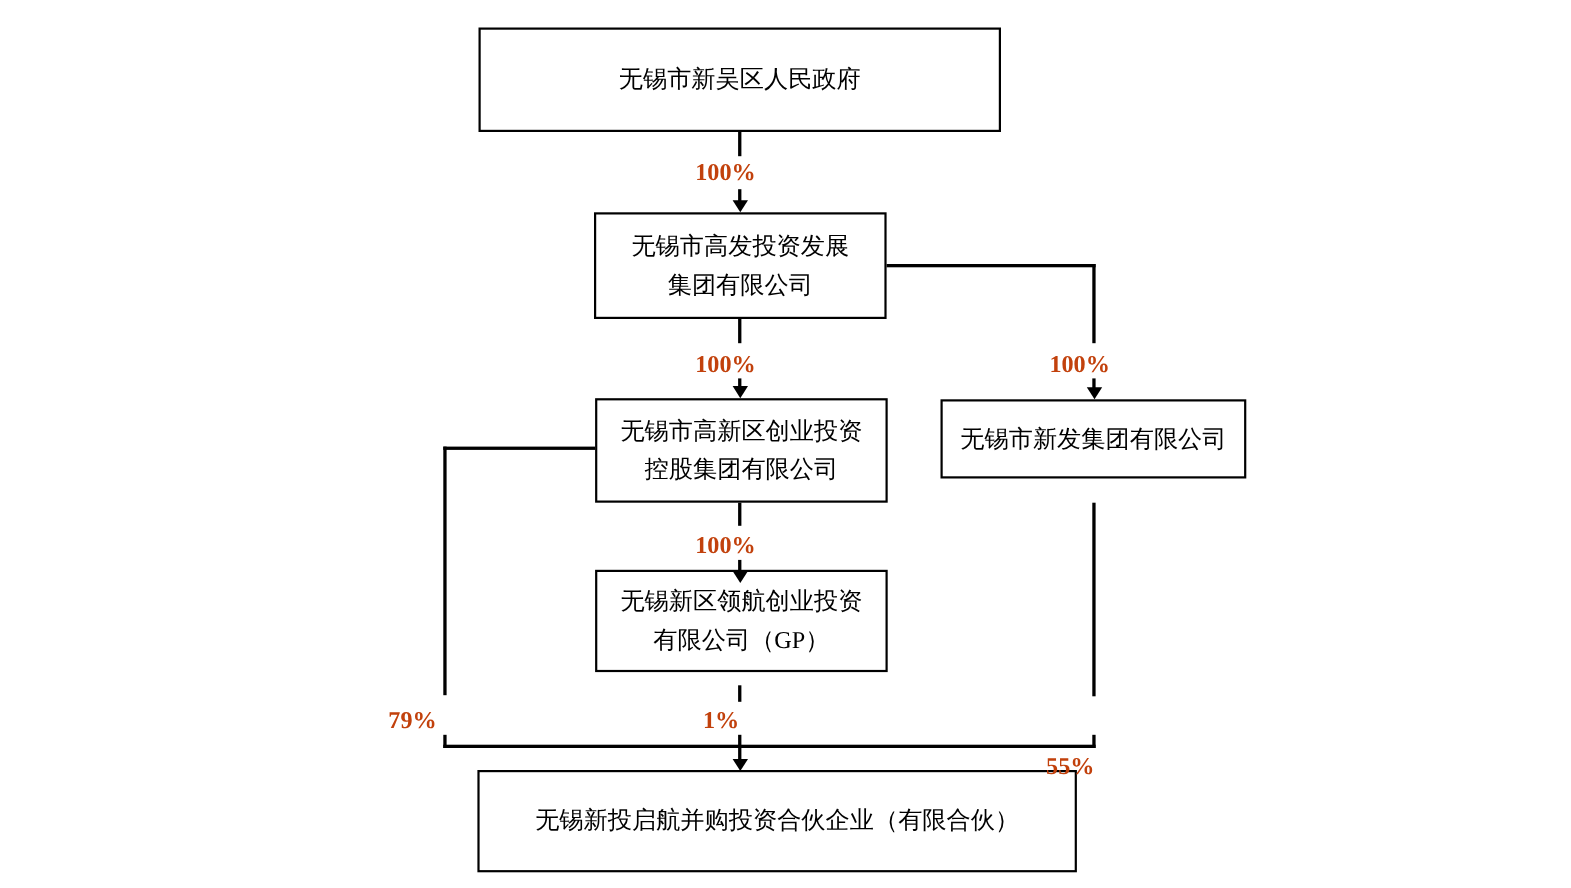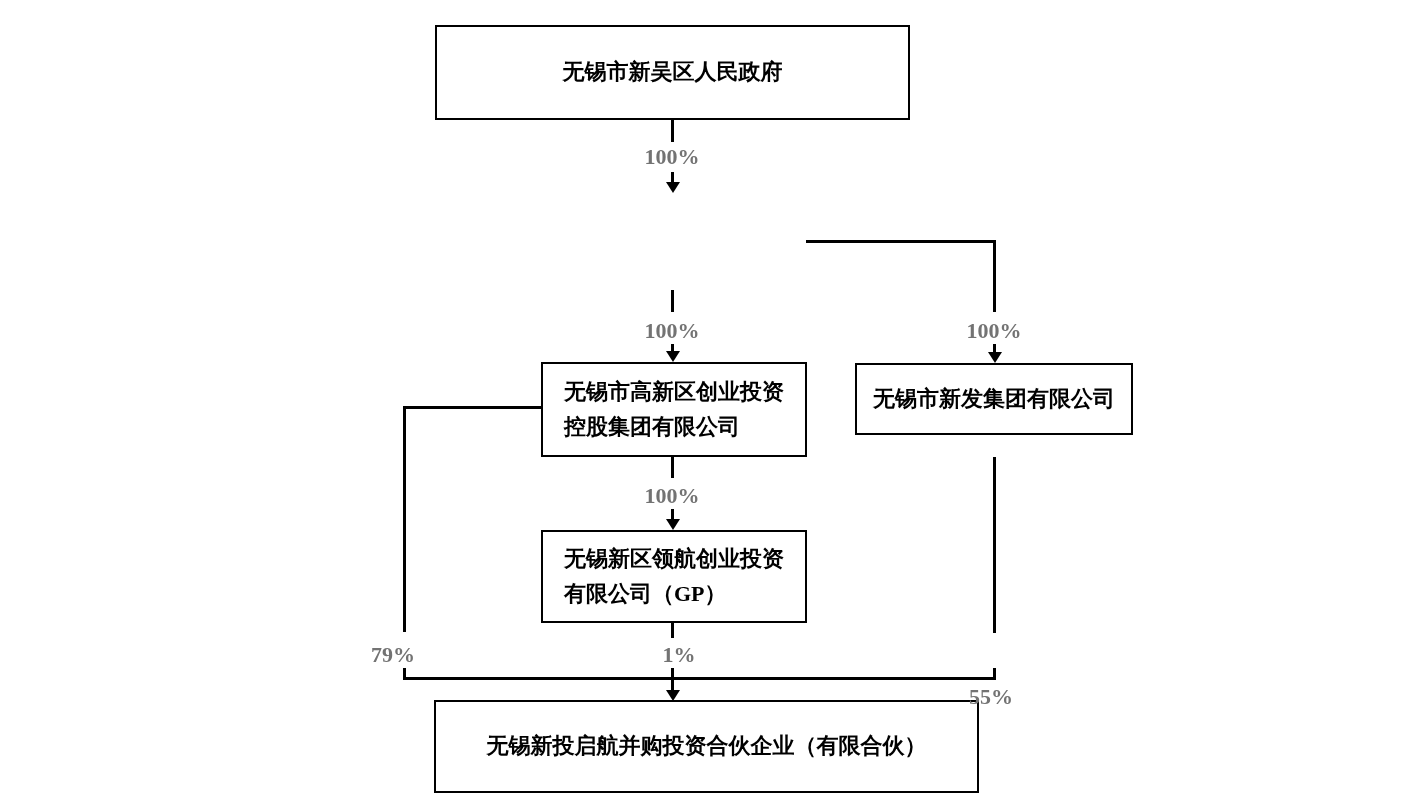--- a/index.html
+++ b/index.html
@@ -21,24 +21,23 @@
     border: 2px solid #000000;
     background: #ffffff;
     display: flex;
     align-items: center;
     justify-content: center;
     box-sizing: border-box;
   }
   .node-label {
     font-size: 22px;
     line-height: 1.55;
-    text-align: left;
+    text-align: center;
     white-space: pre-line;
     color: #000000;
-    font-weight: bold;
   }
   .vline {
     position: absolute;
     width: 3px;
     background: #000000;
   }
   .hline {
     position: absolute;
     height: 3px;
     background: #000000;
@@ -49,45 +48,48 @@
     height: 0;
     border-left: 7px solid transparent;
     border-right: 7px solid transparent;
     border-top: 11px solid #000000;
   }
   .pct {
     position: absolute;
     width: 80px;
     font-size: 22px;
     font-weight: bold;
-    text-align: center;
-    color: #737373;
+    color: #c2410c;
     font-family: "Liberation Serif", "DejaVu Serif", serif;
   }
 </style>
 </head>
 <body>
 
 <div class="canvas">
 
   <div class="node" style="left:435px; top:25px; width:475px; height:95px;">
     <span class="node-label">无锡市新吴区人民政府</span>
   </div>
 
+  <div class="node" style="left:540px; top:193px; width:266px; height:97px;">
+    <span class="node-label">无锡市高发投资发展
+集团有限公司</span>
+  </div>
 
   <div class="node" style="left:541px; top:362px; width:266px; height:95px;">
     <span class="node-label">无锡市高新区创业投资
 控股集团有限公司</span>
   </div>
 
   <div class="node" style="left:855px; top:363px; width:278px; height:72px;">
     <span class="node-label">无锡市新发集团有限公司</span>
   </div>
 
-  <div class="node" style="left:541px; top:530px; width:266px; height:93px;">
+  <div class="node" style="left:541px; top:518px; width:266px; height:93px;">
     <span class="node-label">无锡新区领航创业投资
 有限公司（GP）</span>
   </div>
 
   <div class="node" style="left:434px; top:700px; width:545px; height:93px;">
     <span class="node-label">无锡新投启航并购投资合伙企业（有限合伙）</span>
   </div>
 
   <div class="vline" style="left:671px; top:120px; height:22px;"></div>
   <div class="pct" style="left:632px; top:144px;">100%</div>

